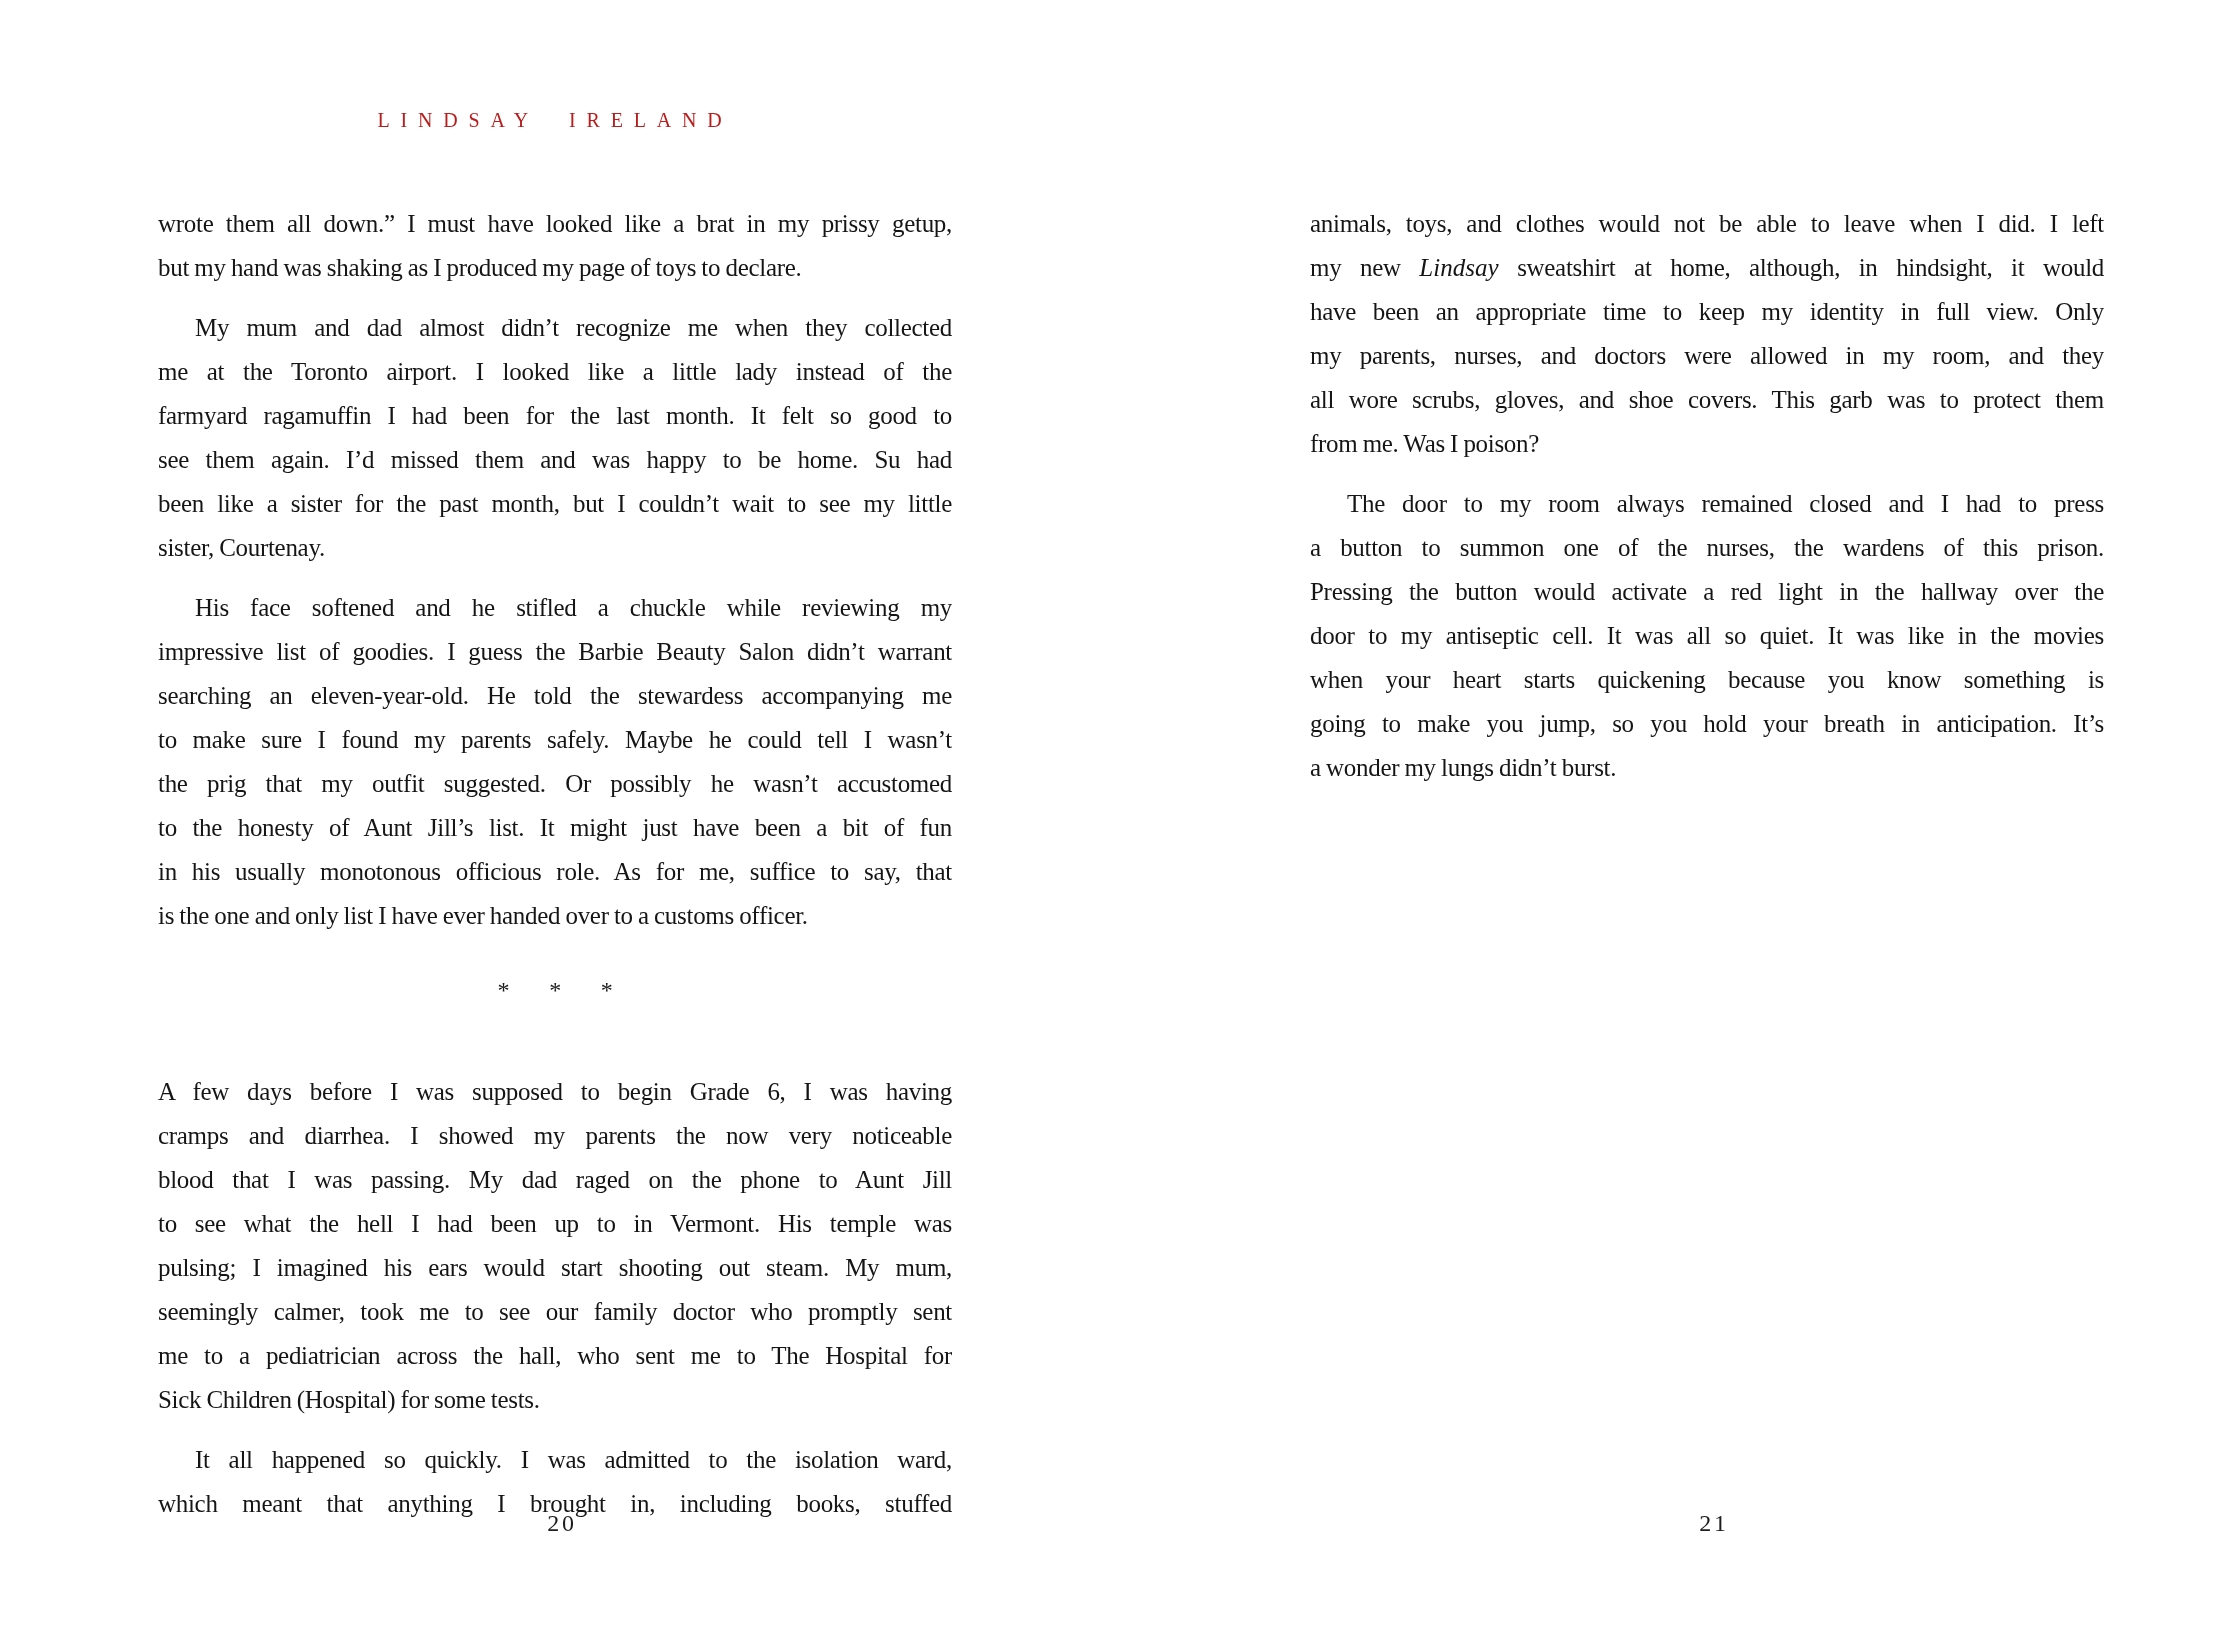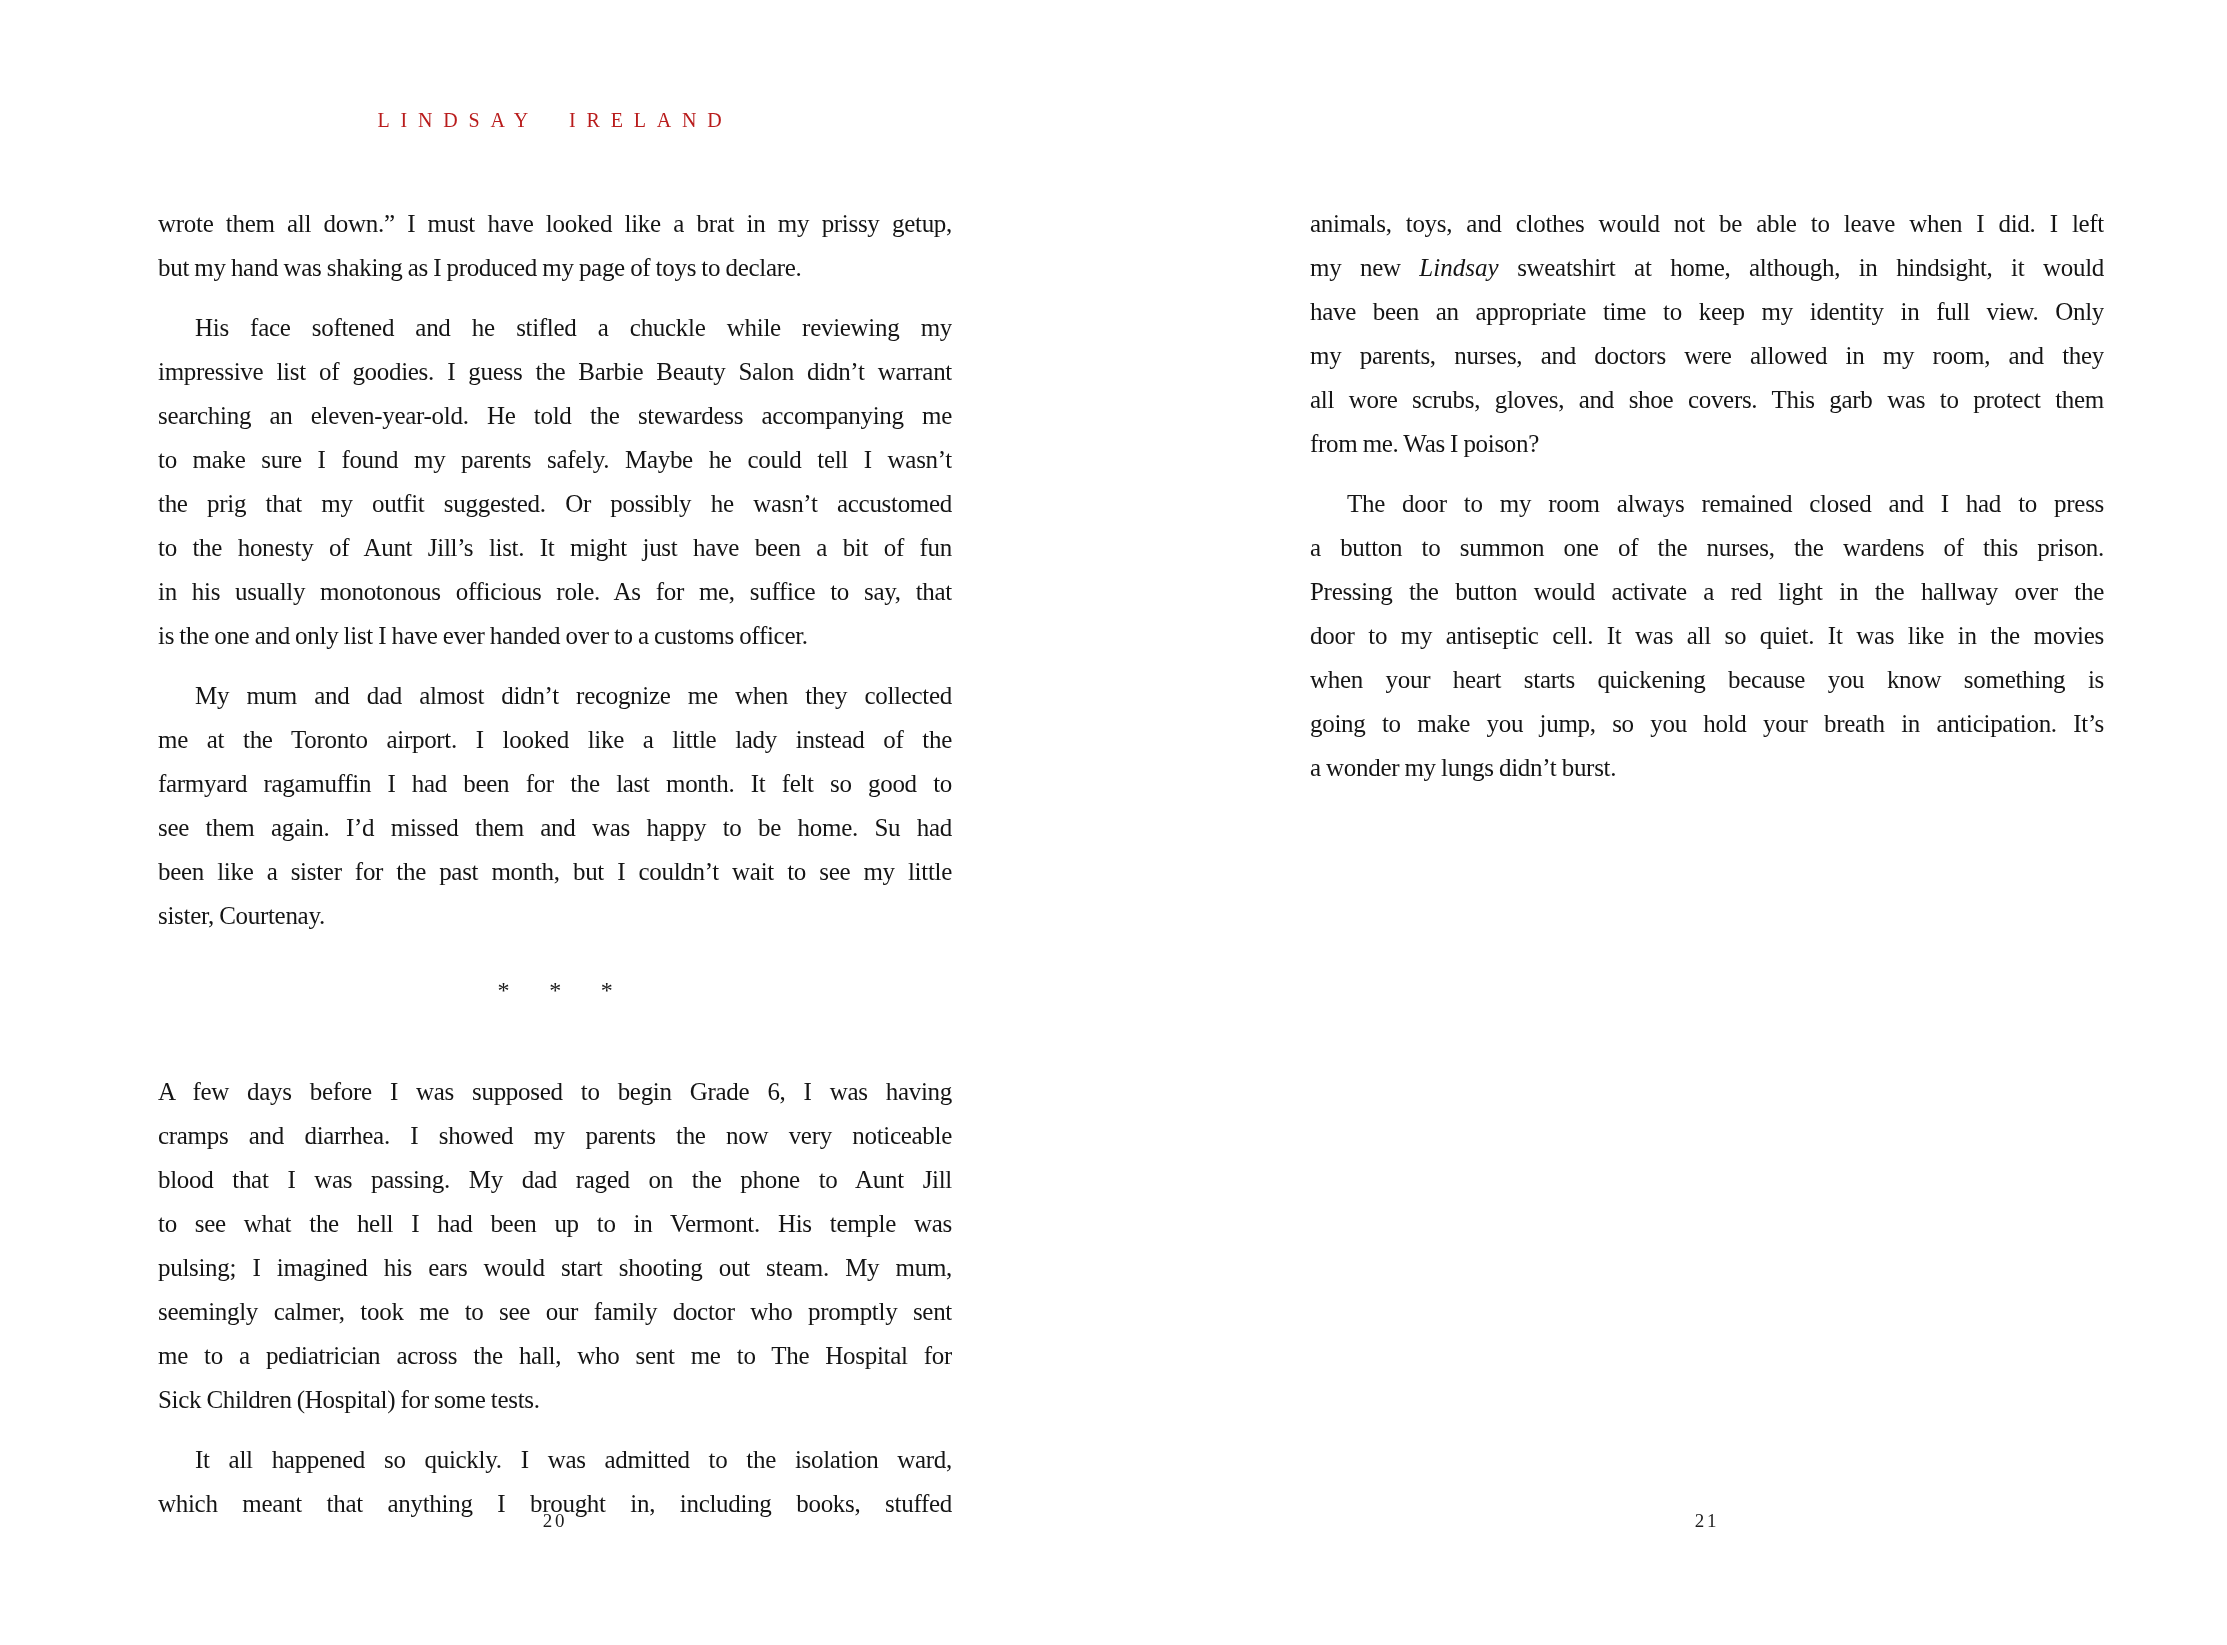--- a/index.html
+++ b/index.html
@@ -70,57 +70,57 @@
     color: #1a1a1a;
   }
   .section-break .asterisk {
     display: inline-block;
     margin: 0 20px;
   }
 
   .page-number {
     position: absolute;
     top: 1510px;
-    left: 0;
+    left: 7px;
     width: 100%;
     text-align: center;
-    font-size: 19px;
+    font-size: 24px;
     letter-spacing: 2.7px;
     color: #1d1d1d;
   }
 </style>
 </head>
 <body>
 
 <div id="spread">
 
   <div class="page left">
     <div class="running-header">LINDSAY IRELAND</div>
     <div class="body-text">
         <div class="paragraph">
           <div class="line">wrote them all down.” I must have looked like a brat in my prissy getup,</div>
           <div class="line last">but my hand was shaking as I produced my page of toys to declare.</div>
         </div>
         <div class="paragraph">
+          <div class="line indent">My mum and dad almost didn’t recognize me when they collected</div>
+          <div class="line">me at the Toronto airport. I looked like a little lady instead of the</div>
+          <div class="line">farmyard ragamuffin I had been for the last month. It felt so good to</div>
+          <div class="line">see them again. I’d missed them and was happy to be home. Su had</div>
+          <div class="line">been like a sister for the past month, but I couldn’t wait to see my little</div>
+          <div class="line last">sister, Courtenay.</div>
+        </div>
+        <div class="paragraph">
           <div class="line indent">His face softened and he stifled a chuckle while reviewing my</div>
           <div class="line">impressive list of goodies. I guess the Barbie Beauty Salon didn’t warrant</div>
           <div class="line">searching an eleven-year-old. He told the stewardess accompanying me</div>
           <div class="line">to make sure I found my parents safely. Maybe he could tell I wasn’t</div>
           <div class="line">the prig that my outfit suggested. Or possibly he wasn’t accustomed</div>
           <div class="line">to the honesty of Aunt Jill’s list. It might just have been a bit of fun</div>
           <div class="line">in his usually monotonous officious role. As for me, suffice to say, that</div>
           <div class="line last">is the one and only list I have ever handed over to a customs officer.</div>
-        </div>
-        <div class="paragraph">
-          <div class="line indent">My mum and dad almost didn’t recognize me when they collected</div>
-          <div class="line">me at the Toronto airport. I looked like a little lady instead of the</div>
-          <div class="line">farmyard ragamuffin I had been for the last month. It felt so good to</div>
-          <div class="line">see them again. I’d missed them and was happy to be home. Su had</div>
-          <div class="line">been like a sister for the past month, but I couldn’t wait to see my little</div>
-          <div class="line last">sister, Courtenay.</div>
         </div>
         <div class="section-break"><span class="asterisk">*</span><span class="asterisk">*</span><span class="asterisk">*</span></div>
         <div class="paragraph">
           <div class="line">A few days before I was supposed to begin Grade 6, I was having</div>
           <div class="line">cramps and diarrhea. I showed my parents the now very noticeable</div>
           <div class="line">blood that I was passing. My dad raged on the phone to Aunt Jill</div>
           <div class="line">to see what the hell I had been up to in Vermont. His temple was</div>
           <div class="line">pulsing; I imagined his ears would start shooting out steam. My mum,</div>
           <div class="line">seemingly calmer, took me to see our family doctor who promptly sent</div>
           <div class="line">me to a pediatrician across the hall, who sent me to The Hospital for</div>

